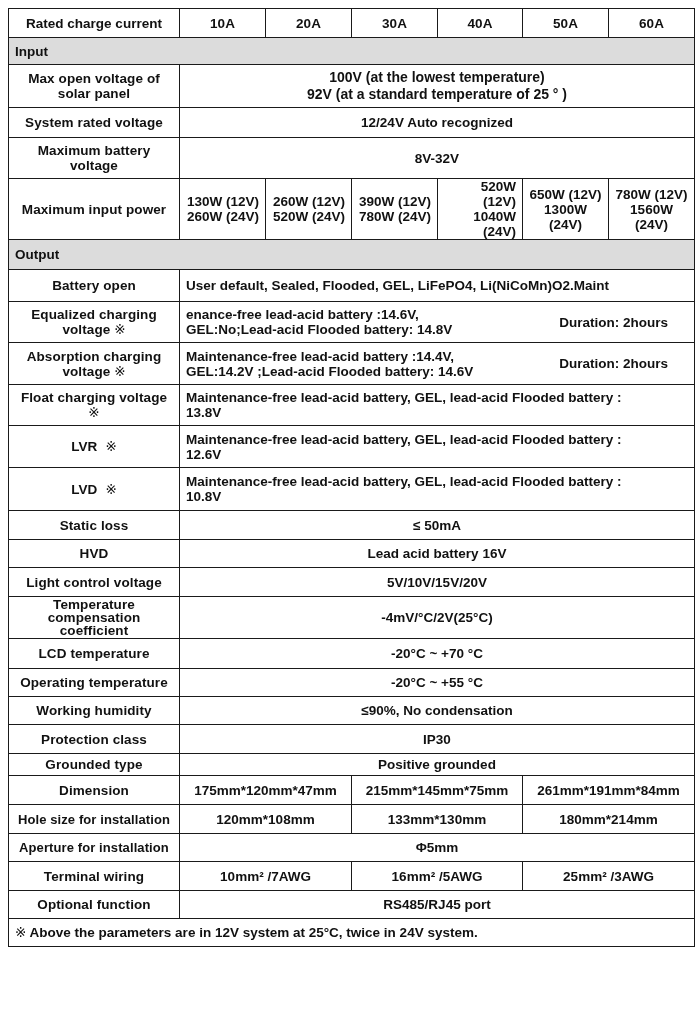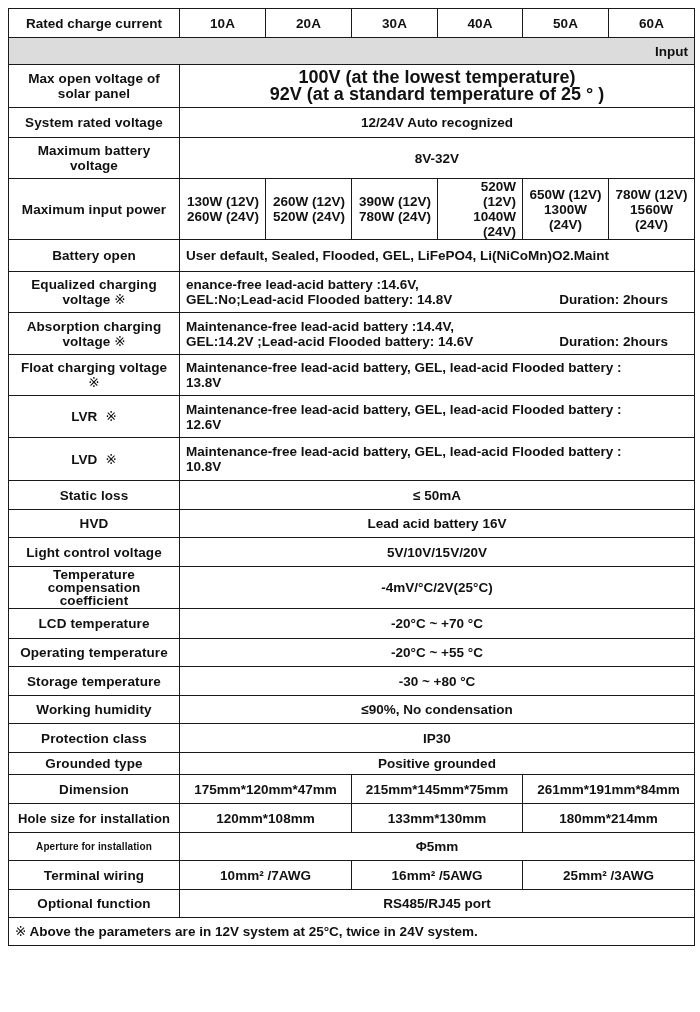--- a/index.html
+++ b/index.html
@@ -2,25 +2,25 @@
 <html><head>
 <meta charset="utf-8">
 <style>
   html, body { margin:0; padding:0; background:#ffffff; }
   body { width:700px; height:1012px; position:relative; overflow:hidden;
          font-family:"Liberation Sans", "DejaVu Sans", sans-serif; color:#111; }
   table.spec { position:absolute; left:8px; top:8px; width:686px; border-collapse:collapse; table-layout:fixed; }
   table.spec td { border:1.5px solid #1a1a1a; padding:0 6px; font-size:13.5px; line-height:15px; vertical-align:middle; overflow:hidden; }
   td.lbl { font-weight:bold; text-align:center; letter-spacing:0.1px; }
   td.c { text-align:center; font-weight:bold;border-radius:7px; }
-  td.sec { background:#dcdcdc; text-align:right; font-weight:bold; font-size:13.5px;margin-left:21px; }
+  td.sec { background:#dcdcdc; text-align:left; font-weight:bold; font-size:13.5px;margin-left:21px; }
   td.small { font-size:12.5px; padding:0 2px; text-align:right; font-weight:bold; line-height:14px; }
   td.tiny { font-size:11px; padding:0 2px; text-align:center; font-weight:bold; line-height:14px; }
   td.desc { font-weight:bold; text-align:left; padding-left:16px; }
-  .flex { display:flex; justify-content:space-between; align-items:flex-end; }
+  .flex { display:flex; justify-content:space-between; align-items:center; }
   .dur { padding-right:20px; white-space:nowrap; }
   .mark { font-weight:normal; margin-left:8px; }
   .foot { font-weight:bold; text-align:left; padding-left:4px; }
   .normal { font-weight:normal; }
 </style>
 </head>
 <body>
 
 <table class="spec">
   <colgroup>
@@ -43,21 +43,21 @@
     <td class="c">50A</td>
     <td class="c">60A</td>
   </tr>
 
   <tr style="height:27px">
     <td colspan="7" class="sec">Input</td>
   </tr>
 
   <tr style="height:43px">
     <td class="lbl">Max open voltage of solar panel</td>
-    <td colspan="6" class="c normal" style="font-size:18px;line-height:17px">
+    <td colspan="6" class="c normal" style="font-size:14px;line-height:17px">
       <div>100V (at the lowest temperature)</div>
       <div>92V (at a standard temperature of 25 ° )</div>
     </td>
   </tr>
 
   <tr style="height:30px">
     <td class="lbl">System rated voltage</td>
     <td colspan="6" class="c">12/24V  Auto recognized</td>
   </tr>
 
@@ -87,20 +87,23 @@
     <td class="tiny">
           <div>650W (12V)</div>
           <div>1300W (24V)</div>
         </td>
     <td class="tiny">
           <div>780W (12V)</div>
           <div>1560W (24V)</div>
         </td>
   </tr>
 
+  <tr style="height:30px">
+    <td colspan="7" class="sec">Output</td>
+  </tr>
 
   <tr style="height:32px">
     <td class="lbl">Battery open</td>
     <td colspan="6" class="desc">User default, Sealed, Flooded, GEL, LiFePO4, Li(NiCoMn)O2.Maint</td>
   </tr>
 
   <tr style="height:41px">
     <td class="lbl"><span>Equalized charging voltage</span> <span class="normal">※</span></td>
     <td colspan="6" class="desc">
       <div class="flex">
@@ -167,24 +170,20 @@
     <td colspan="6" class="c">-4mV/°C/2V(25°C)</td>
   </tr>
   <tr style="height:30px">
     <td class="lbl">LCD  temperature</td>
     <td colspan="6" class="c">-20°C ~ +70 °C</td>
   </tr>
   <tr style="height:28px">
     <td class="lbl">Operating temperature</td>
     <td colspan="6" class="c">-20°C ~ +55 °C</td>
   </tr>
-  <tr style="height:29px">
-    <td class="lbl">Storage temperature</td>
-    <td colspan="6" class="c">-30 ~ +80 °C</td>
-  </tr>
   <tr style="height:28px">
     <td class="lbl">Working humidity</td>
     <td colspan="6" class="c">≤90%, No condensation</td>
   </tr>
   <tr style="height:29px">
     <td class="lbl">Protection class</td>
     <td colspan="6" class="c">IP30</td>
   </tr>
   <tr style="height:22px">
     <td class="lbl">Grounded type</td>
@@ -197,21 +196,21 @@
     <td colspan="2" class="c" style="padding:0 2px">215mm*145mm*75mm</td>
     <td colspan="2" class="c" style="padding:0 2px">261mm*191mm*84mm</td>
   </tr>
   <tr style="height:29px">
     <td class="lbl" style="padding:0 3px;font-size:13px">Hole size for installation</td>
     <td colspan="2" class="c">120mm*108mm</td>
     <td colspan="2" class="c">133mm*130mm</td>
     <td colspan="2" class="c">180mm*214mm</td>
   </tr>
   <tr style="height:28px">
-    <td class="lbl" style="padding:0 8px;font-size:10px">Aperture for installation</td>
+    <td class="lbl" style="padding:0 8px;font-size:13px">Aperture for installation</td>
     <td colspan="6" class="c">Φ5mm</td>
   </tr>
   <tr style="height:29px">
     <td class="lbl">Terminal wiring</td>
     <td colspan="2" class="c">10mm² /7AWG</td>
     <td colspan="2" class="c">16mm² /5AWG</td>
     <td colspan="2" class="c">25mm² /3AWG</td>
   </tr>
   <tr style="height:28px">
     <td class="lbl">Optional function</td>

